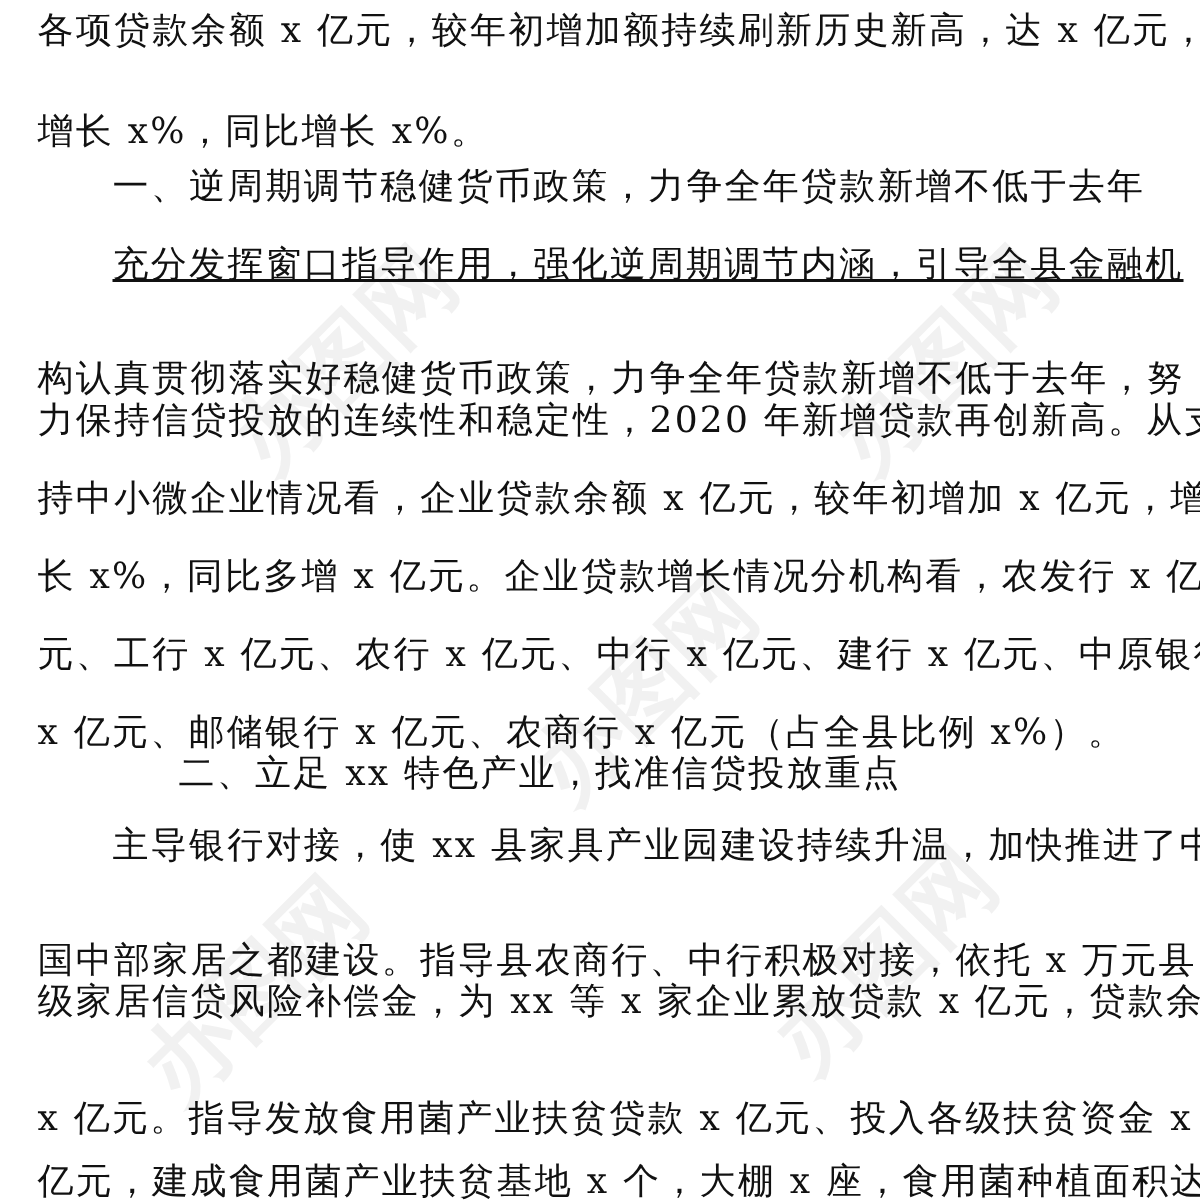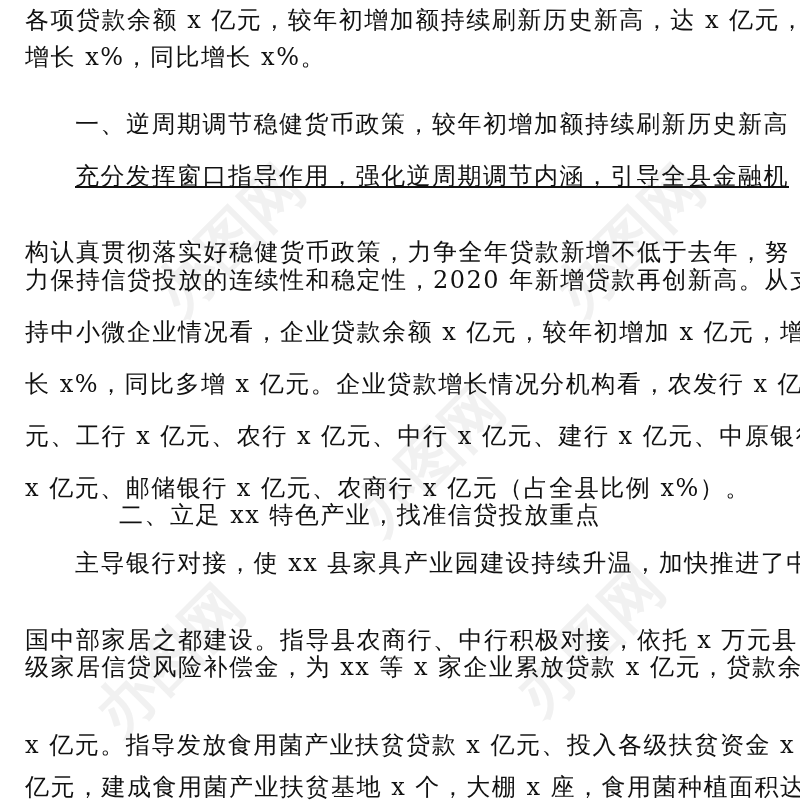--- a/index.html
+++ b/index.html
@@ -15,22 +15,22 @@
 <body>
 
 <div>
   <div class="wm" style="left:140px;top:200px;">办图网</div>
   <div class="wm" style="left:540px;top:200px;">办图网</div>
   <div class="wm" style="left:340px;top:420px;">办图网</div>
   <div class="wm" style="left:80px;top:620px;">办图网</div>
   <div class="wm" style="left:500px;top:600px;">办图网</div>
 
   <div class="line" style="top:5px;">各项贷款余额 x 亿元，较年初增加额持续刷新历史新高，达 x 亿元，</div>
-  <div class="line" style="top:42px;">增长 x%，同比增长 x%。</div>
-  <div class="line indent" style="top:109px;">一、逆周期调节稳健货币政策，较年初增加额持续刷新历史新高</div>
+  <div class="line" style="top:72px;">增长 x%，同比增长 x%。</div>
+  <div class="line indent" style="top:109px;">一、逆周期调节稳健货币政策，力争全年贷款新增不低于去年</div>
   <div class="line indent" style="top:161px;text-decoration:underline;">充分发挥窗口指导作用，强化逆周期调节内涵，引导全县金融机</div>
   <div class="line" style="top:213px;margin-top:24px;">构认真贯彻落实好稳健货币政策，力争全年贷款新增不低于去年，努</div>
   <div class="line" style="top:265px;">力保持信贷投放的连续性和稳定性，2020 年新增贷款再创新高。从支</div>
   <div class="line" style="top:317px;">持中小微企业情况看，企业贷款余额 x 亿元，较年初增加 x 亿元，增</div>
   <div class="line" style="top:369px;">长 x%，同比多增 x 亿元。企业贷款增长情况分机构看，农发行 x 亿</div>
   <div class="line" style="top:421px;">元、工行 x 亿元、农行 x 亿元、中行 x 亿元、建行 x 亿元、中原银行</div>
   <div class="line" style="top:473px;">x 亿元、邮储银行 x 亿元、农商行 x 亿元（占全县比例 x%）。</div>
   <div class="line indent" style="top:500px;margin-left:44px;">二、立足 xx 特色产业，找准信贷投放重点</div>
   <div class="line indent" style="top:548px;">主导银行对接，使 xx 县家具产业园建设持续升温，加快推进了中</div>
   <div class="line" style="top:600px;margin-top:25px;">国中部家居之都建设。指导县农商行、中行积极对接，依托 x 万元县</div>

